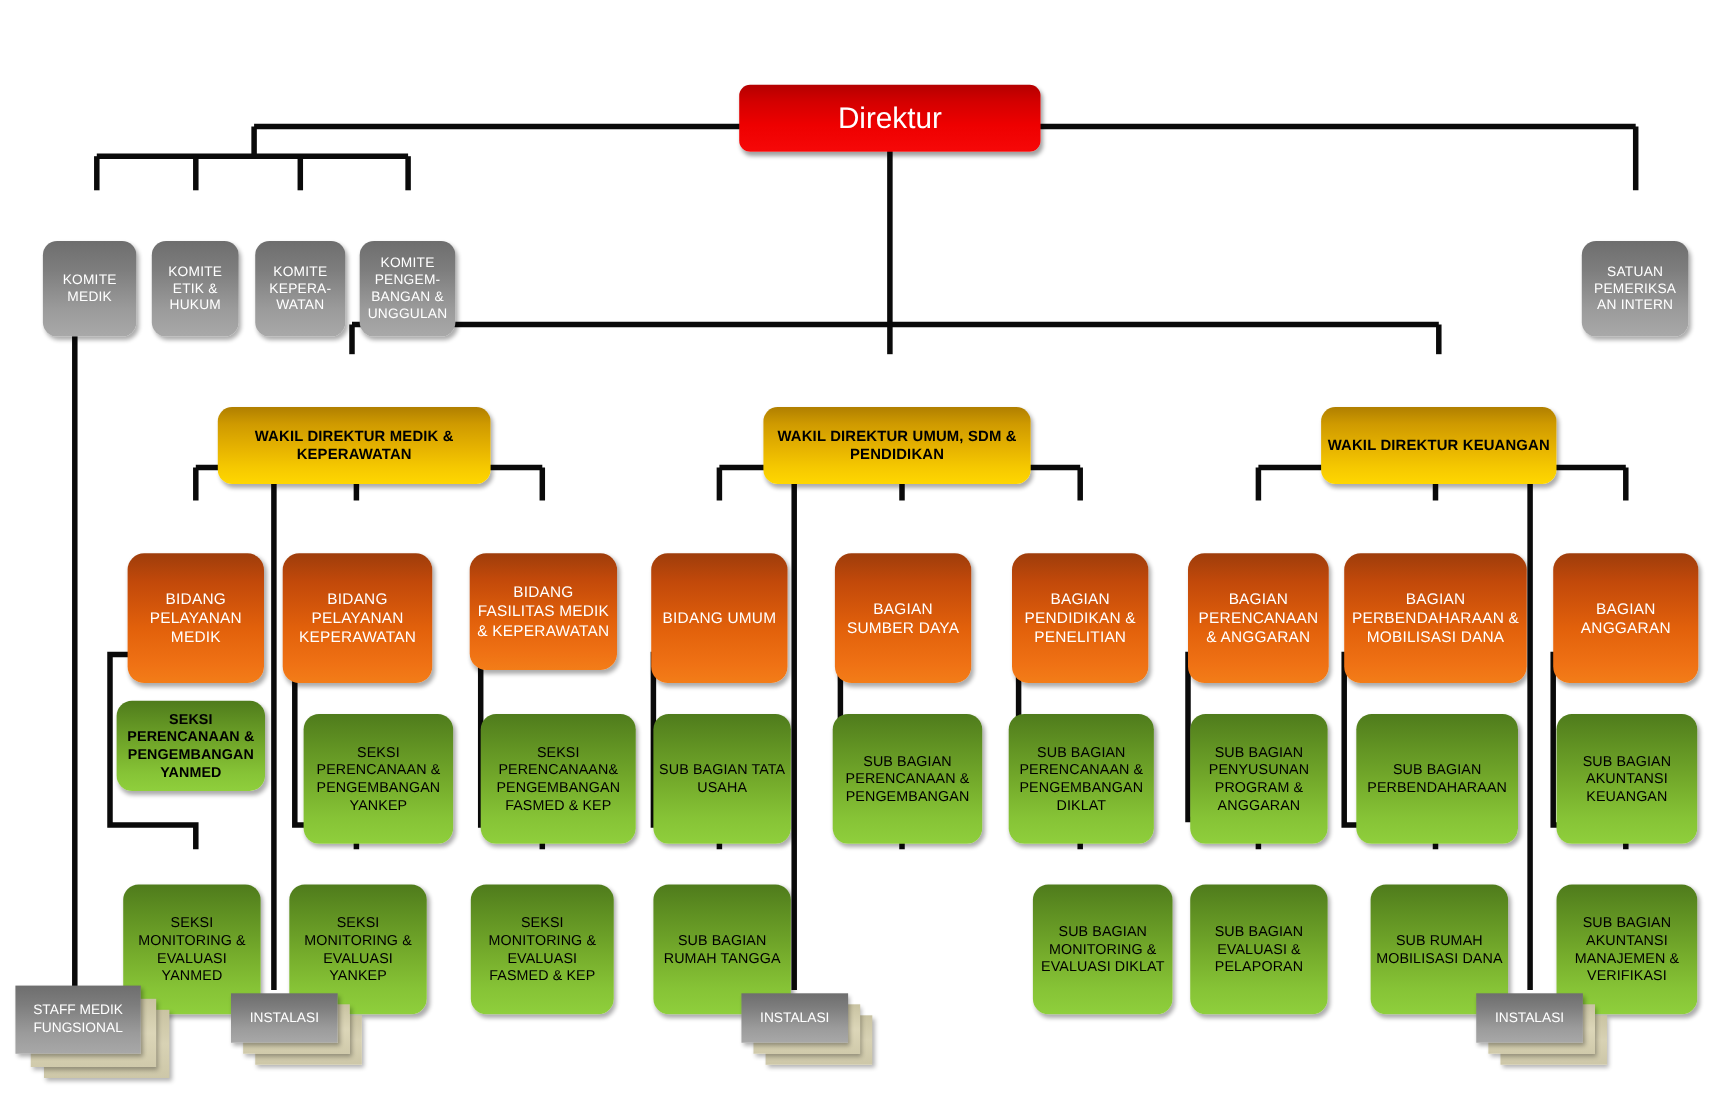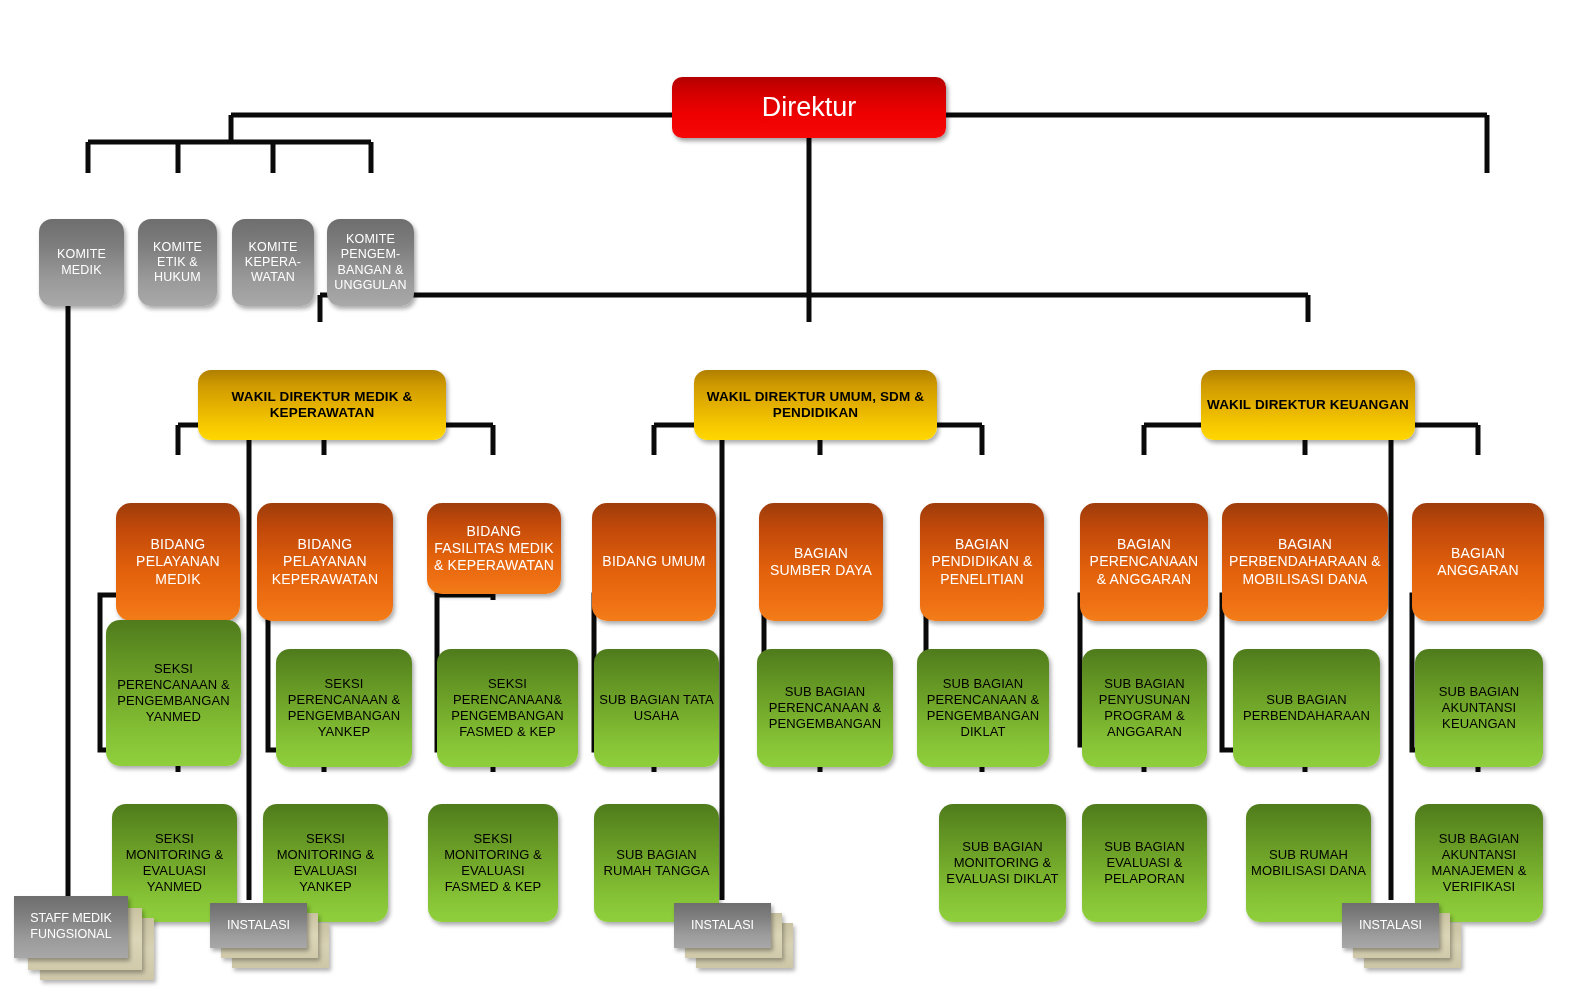--- a/index.html
+++ b/index.html
@@ -213,38 +213,41 @@
   <div class="node n-komite" style="left:138px;top:171px;width:79px;height:87px;">
     <span class="lbl">KOMITE ETIK &amp; HUKUM</span>
   </div>
   <div class="node n-komite" style="left:232px;top:171px;width:82px;height:87px;">
     <span class="lbl">KOMITE KEPERA- WATAN</span>
   </div>
   <div class="node n-komite" style="left:327px;top:171px;width:87px;height:87px;">
     <span class="lbl">KOMITE PENGEM- BANGAN &amp; UNGGULAN</span>
   </div>
 
+  <div class="node n-komite" style="left:1438px;top:171px;width:97px;height:87px;">
+    <span class="lbl">SATUAN PEMERIKSA AN INTERN</span>
+  </div>
 
   <div class="node n-wadir" style="left:198px;top:322px;width:248px;height:70px;">
     <span class="lbl">WAKIL DIREKTUR MEDIK &amp; KEPERAWATAN</span>
   </div>
   <div class="node n-wadir" style="left:694px;top:322px;width:243px;height:70px;">
     <span class="lbl">WAKIL DIREKTUR UMUM, SDM &amp; PENDIDIKAN</span>
   </div>
   <div class="node n-wadir" style="left:1201px;top:322px;width:214px;height:70px;">
     <span class="lbl">WAKIL DIREKTUR KEUANGAN</span>
   </div>
 
   <div class="node n-bidang" style="left:116px;top:455px;width:124px;height:118px;text-align:center;">
     <span class="lbl">BIDANG PELAYANAN MEDIK</span>
   </div>
   <div class="node n-bidang" style="left:257px;top:455px;width:136px;height:118px;">
     <span class="lbl">BIDANG PELAYANAN KEPERAWATAN</span>
   </div>
-  <div class="node n-bidang" style="left:427px;top:455px;width:134px;height:91px;">
+  <div class="node n-bidang" style="left:427px;top:455px;width:134px;height:106px;">
     <span class="lbl">BIDANG FASILITAS MEDIK &amp; KEPERAWATAN</span>
   </div>
   <div class="node n-bidang" style="left:592px;top:455px;width:124px;height:118px;">
     <span class="lbl">BIDANG UMUM</span>
   </div>
   <div class="node n-bidang" style="left:759px;top:455px;width:124px;height:118px;">
     <span class="lbl">BAGIAN SUMBER DAYA</span>
   </div>
   <div class="node n-bidang" style="left:920px;top:455px;width:124px;height:118px;">
     <span class="lbl">BAGIAN PENDIDIKAN &amp; PENELITIAN</span>
@@ -252,21 +255,21 @@
   <div class="node n-bidang" style="left:1080px;top:455px;width:128px;height:118px;">
     <span class="lbl">BAGIAN PERENCANAAN &amp; ANGGARAN</span>
   </div>
   <div class="node n-bidang" style="left:1222px;top:455px;width:166px;height:118px;">
     <span class="lbl">BAGIAN PERBENDAHARAAN &amp; MOBILISASI DANA</span>
   </div>
   <div class="node n-bidang" style="left:1412px;top:455px;width:132px;height:118px;">
     <span class="lbl">BAGIAN ANGGARAN</span>
   </div>
 
-  <div class="node n-seksi" style="left:106px;top:572px;width:135px;height:146px;">
+  <div class="node n-seksi" style="left:106px;top:589px;width:135px;height:82px;font-weight:bold;">
     <span class="lbl">SEKSI PERENCANAAN &amp; PENGEMBANGAN YANMED</span>
   </div>
   <div class="node n-seksi" style="left:276px;top:601px;width:136px;height:118px;">
     <span class="lbl">SEKSI PERENCANAAN &amp; PENGEMBANGAN YANKEP</span>
   </div>
   <div class="node n-seksi" style="left:437px;top:601px;width:141px;height:118px;">
     <span class="lbl">SEKSI PERENCANAAN&amp; PENGEMBANGAN FASMED &amp; KEP</span>
   </div>
   <div class="node n-seksi" style="left:594px;top:601px;width:125px;height:118px;">
     <span class="lbl">SUB BAGIAN TATA USAHA</span>

